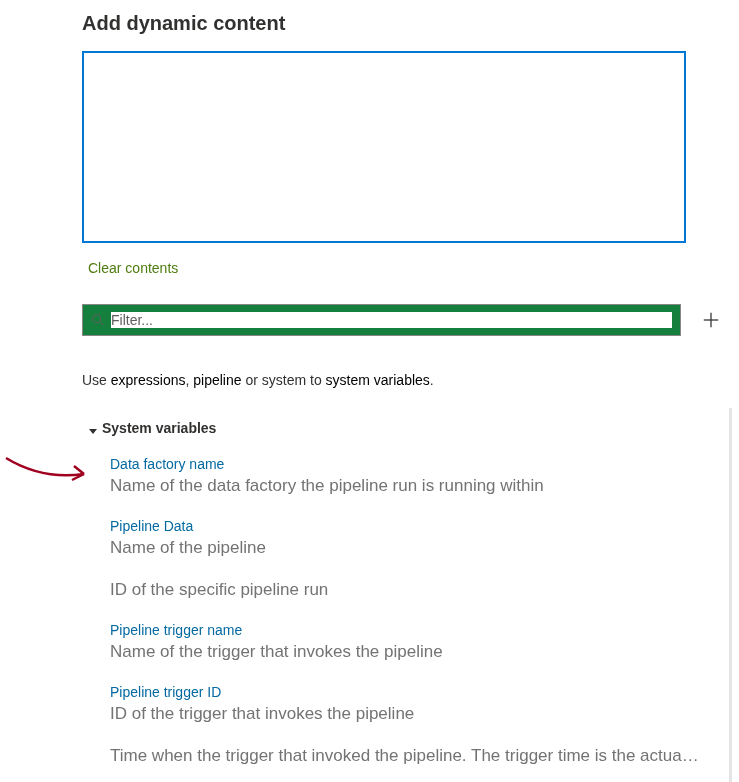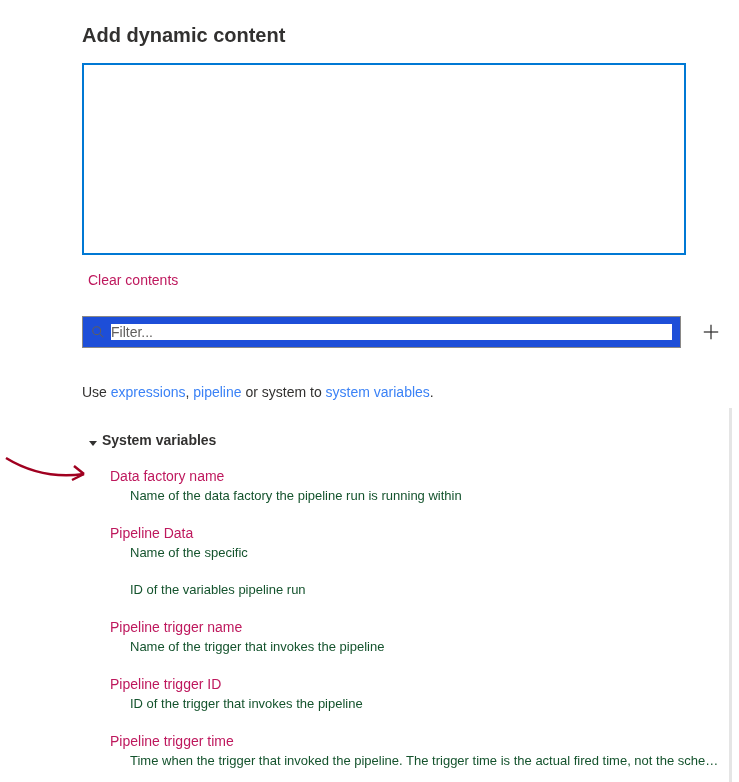--- a/index.html
+++ b/index.html
@@ -10,62 +10,62 @@
     body {
       font-family: "Segoe UI", -apple-system, BlinkMacSystemFont, sans-serif;
       font-size: 14px;
       color: #323130;
       background: #ffffff;
       width: 739px;
       height: 782px;
       position: relative;
     }
     .panel {
-      padding: 24px 18px 0 82px;
+      padding: 12px 18px 0 82px;
     }
     .panel-title {
       font-size: 20px;
       font-weight: 600;
       color: #323130;
       margin-bottom: 16px;
     }
     .expression-box {
       border: 2px solid #0078d4;
       width: 604px;
       height: 192px;
       padding: 4px 6px;
       resize: none;
       font-family: "Segoe UI", sans-serif;
       font-size: 14px;
       outline: none;
       position: relative;
     }
     .clear-link {
       display: inline-block;
-      color: #be185d;
+      color: #4d7c0f;
       font-size: 14px;
       margin-top: 14px;
       margin-left: 6px;
       margin-bottom: 28px;
       cursor: pointer;
     }
     .filter-row {
       display: flex;
       align-items: center;
       gap: 12px;
       margin-bottom: 36px;
     }
     .filter-box {
       display: flex;
       align-items: center;
       border: 1px solid #8a8886;
       width: 604px;
       height: 32px;
       padding: 0 8px;
-      background: #1d4ed8;
+      background: #15803d;
     }
     .filter-input {
       border: none;
       outline: none;
       flex: 1;
       font-size: 14px;
       font-family: inherit;
       color: #323130;
     }
     .filter-input::placeholder {
@@ -85,21 +85,21 @@
       justify-content: center;
       cursor: pointer;
       margin-left: 8px;
     }
     .help-text {
       font-size: 14px;
       color: #323130;
       margin-bottom: 32px;
     }
     .help-text a {
-      color: #3b82f6;
+      color: #000000;
       text-decoration: none;
       cursor: pointer;
       text-align: center;
     }
     .section-header {
       display: flex;
       align-items: center;
       gap: 4px;
       font-size: 14px;
       font-weight: 600;
@@ -115,31 +115,30 @@
     }
     .var-list {
       margin-left: 28px;
     }
     .var-item {
       margin-bottom: 22px;
       cursor: pointer;
     }
     .var-title {
       font-size: 14px;
-      color: #be185d;
+      color: #0369a1;
       margin-bottom: 4px;
     }
     .var-desc {
-      font-size: 13px;
-      color: #14532d;
+      font-size: 17px;
+      color: #737373;
       white-space: nowrap;
       overflow: hidden;
       text-overflow: ellipsis;
       max-width: 590px;
-      margin-left: 20px;
     }
     .arrow-annotation {
       position: absolute;
       left: 2px;
       top: 450px;
       width: 90px;
       height: 40px;
       pointer-events: none;
     }
     .right-border {
@@ -194,35 +193,34 @@
     <span>System variables</span>
   </div>
 
   <div class="var-list">
     <div class="var-item">
       <div class="var-title">Data factory name</div>
       <div class="var-desc">Name of the data factory the pipeline run is running within</div>
     </div>
     <div class="var-item">
       <div class="var-title">Pipeline Data</div>
-      <div class="var-desc">Name of the specific</div>
-    </div>
-    <div class="var-item">
-      <div class="var-desc">ID of the variables pipeline run</div>
+      <div class="var-desc">Name of the pipeline</div>
+    </div>
+    <div class="var-item">
+      <div class="var-desc">ID of the specific pipeline run</div>
     </div>
     <div class="var-item">
       <div class="var-title">Pipeline trigger name</div>
       <div class="var-desc">Name of the trigger that invokes the pipeline</div>
     </div>
     <div class="var-item">
       <div class="var-title">Pipeline trigger ID</div>
       <div class="var-desc">ID of the trigger that invokes the pipeline</div>
     </div>
     <div class="var-item">
-      <div class="var-title">Pipeline trigger time</div>
       <div class="var-desc">Time when the trigger that invoked the pipeline. The trigger time is the actual fired time, not the scheduled time.</div>
     </div>
   </div>
 </div>
 
 <div class="right-border"></div>
 
 <svg class="arrow-annotation" viewBox="0 0 90 40">
   <path d="M 4 8 Q 40 30 82 24" fill="none" stroke="#a00020" stroke-width="2.5"></path>
   <path d="M 82 24 L 72 16 M 82 24 L 70 30" fill="none" stroke="#a00020" stroke-width="2.5"></path>

